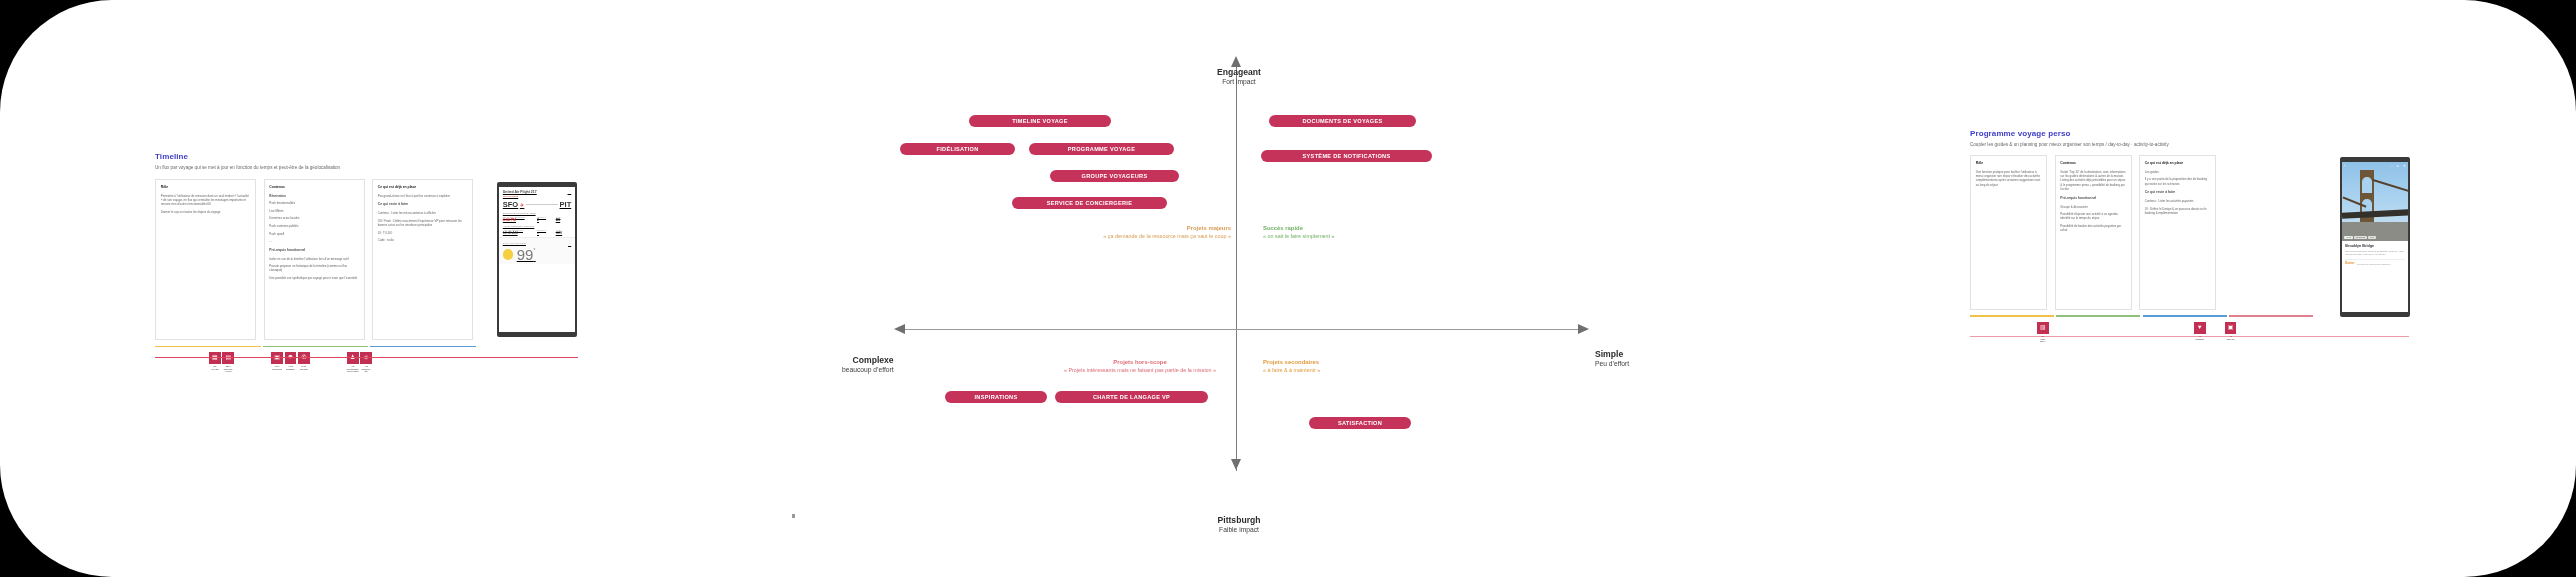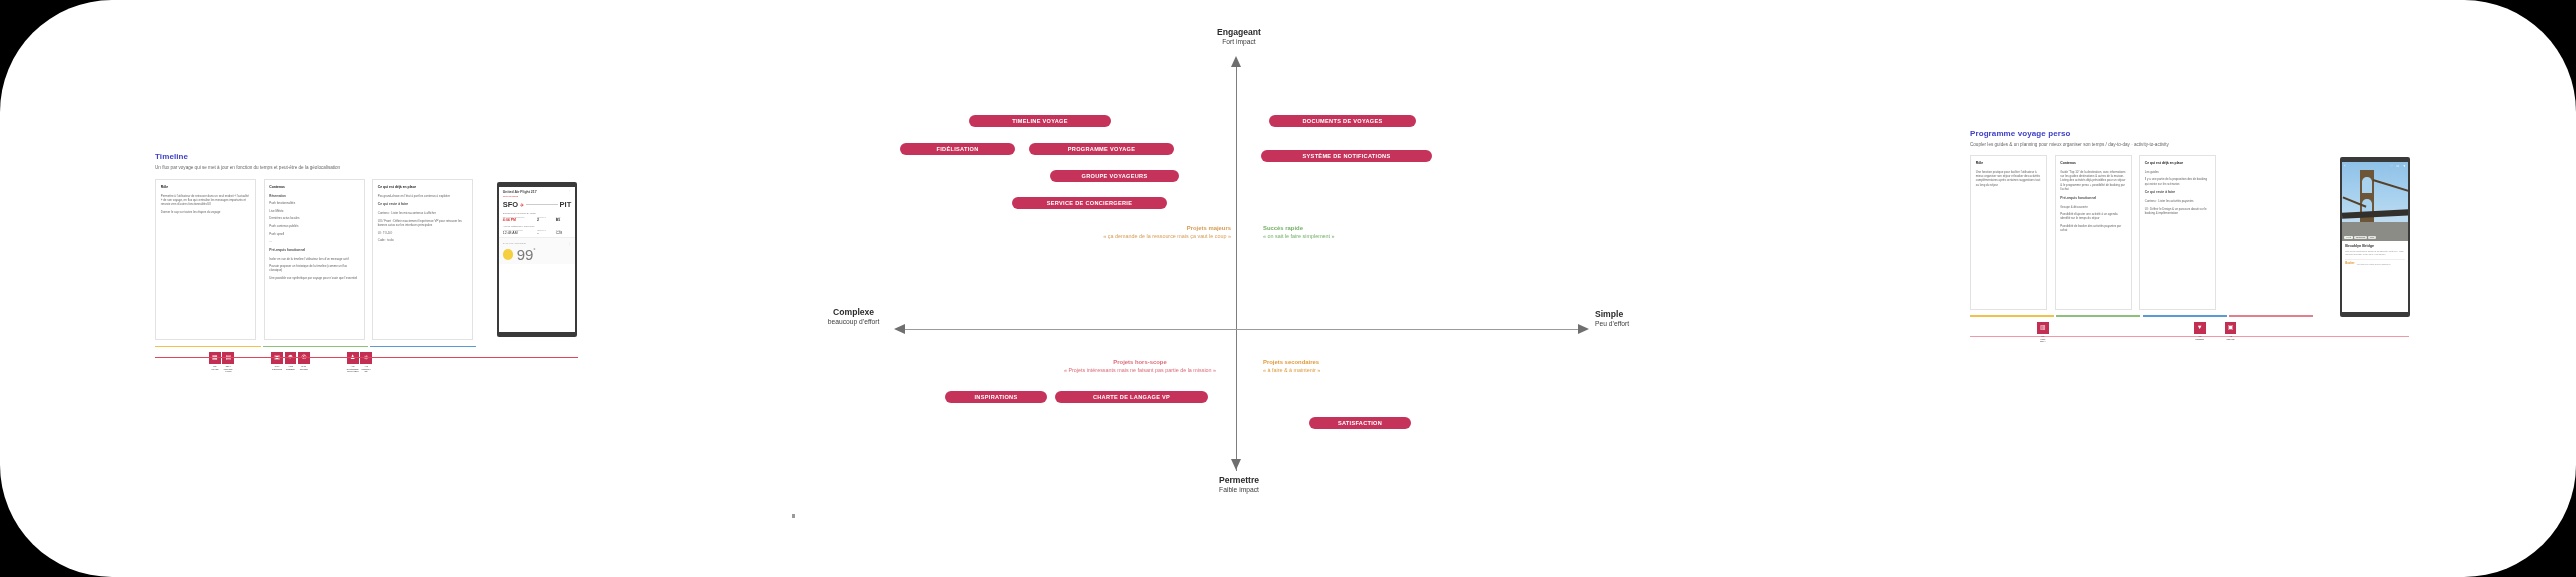--- a/index.html
+++ b/index.html
@@ -111,21 +111,21 @@
     background:#9a9a9a;
   }
   .arrow {
     position: absolute; width: 0; height: 0;
   }
   .arrow.up    { left:396px; top:8px;  border-left:5.9px solid transparent; border-right:5.9px solid transparent; border-bottom:11.8px solid #6f6f6f; }
   .arrow.down  { left:396px; top:411px; border-left:5.9px solid transparent; border-right:5.9px solid transparent; border-top:11.8px solid #6f6f6f; }
   .arrow.left  { left:59px; top:276px; border-top:5.9px solid transparent; border-bottom:5.9px solid transparent; border-right:11.8px solid #6f6f6f; }
   .arrow.right { left:743px;top:276px; border-top:5.9px solid transparent; border-bottom:5.9px solid transparent; border-left:11.8px solid #6f6f6f; }
 
-  .axlabel { position:absolute; color:#2b2b2b; }
+  .axlabel { position:absolute; color:#2b2b2b;margin-top:40px; }
   .axlabel .t1 { font-weight:bold; font-size:8.6px; line-height:1.15; }
   .axlabel .t2 { font-size:6.7px; color:#3c3c3c; line-height:1.2; }
 
   .pill {
     position: absolute;
     background: #c6335a;
     color: #fff;
     border-radius: 535px;
     font-size: 5.6px;
     font-weight: bold;
@@ -239,21 +239,21 @@
         <div class="ic">
           <div class="sq">⎈</div>
           <div class="cap" style="white-space: pre-line;">AXE
 PRODUCT
 ISÉ</div>
         </div>
       </div>
     </div>
   </div>
 
-  <div class="phone" style="position:absolute; left:497px; top:182px; width:80px; height:155px;">
+  <div class="phone" style="position:absolute; left:497px; top:182px; width:80px; height:155px;text-decoration:underline;">
     <div class="phone-screen" style="height:100%;">
       <div style="padding:3.7px 3.7px 2.7px 3.7px; border-bottom:0.5px solid #eee;">
         <div style="display:flex; justify-content:space-between; align-items:flex-start;">
           <div style="font-size:3.5px; color:#444; font-weight:bold;">United Air Flight 217</div>
           <div style="font-size:3.7px; color:#bbb;">⋮</div>
         </div>
         <div style="font-size:2.5px; color:#d33; margin-top:0.5px;">Now boarding</div>
         <div style="display:flex; align-items:center; margin-top:2.1px;">
           <div style="font-size:7.5px; font-weight:bold; color:#333;">SFO</div>
           <div style="color:#d33; font-size:5.4px; margin:0 1.6px;">✈</div>
@@ -304,24 +304,24 @@
     <div class="arrow up"></div>
     <div class="arrow down"></div>
     <div class="arrow left"></div>
     <div class="arrow right"></div>
 
     <div class="axlabel" style="left:353px; top:-20.3px; width:102px; text-align:center;">
       <div class="t1">Engageant</div>
       <div class="t2">Fort impact</div>
     </div>
     <div class="axlabel" style="left:353px; top:428px; width:102px; text-align:center;">
-      <div class="t1">Permettre</div>
+      <div class="t1">Pittsburgh</div>
       <div class="t2">Faible impact</div>
     </div>
-    <div class="axlabel" style="left:-21.4px; top:260px; width:80px; text-align:center;">
+    <div class="axlabel" style="left:-21.4px; top:268px; width:80px; text-align:right;">
       <div class="t1">Complexe</div>
       <div class="t2">beaucoup d’effort</div>
     </div>
     <div class="axlabel" style="left:760px; top:262px; width:80px; text-align:left;">
       <div class="t1">Simple</div>
       <div class="t2">Peu d’effort</div>
     </div>
 
     <div class="pill" style="left:134px; top:67px;  width:142px;"><span>TIMELINE VOYAGE</span></div>
     <div class="pill" style="left:65px; top:95px;  width:115px;"><span>FIDÉLISATION</span></div>

